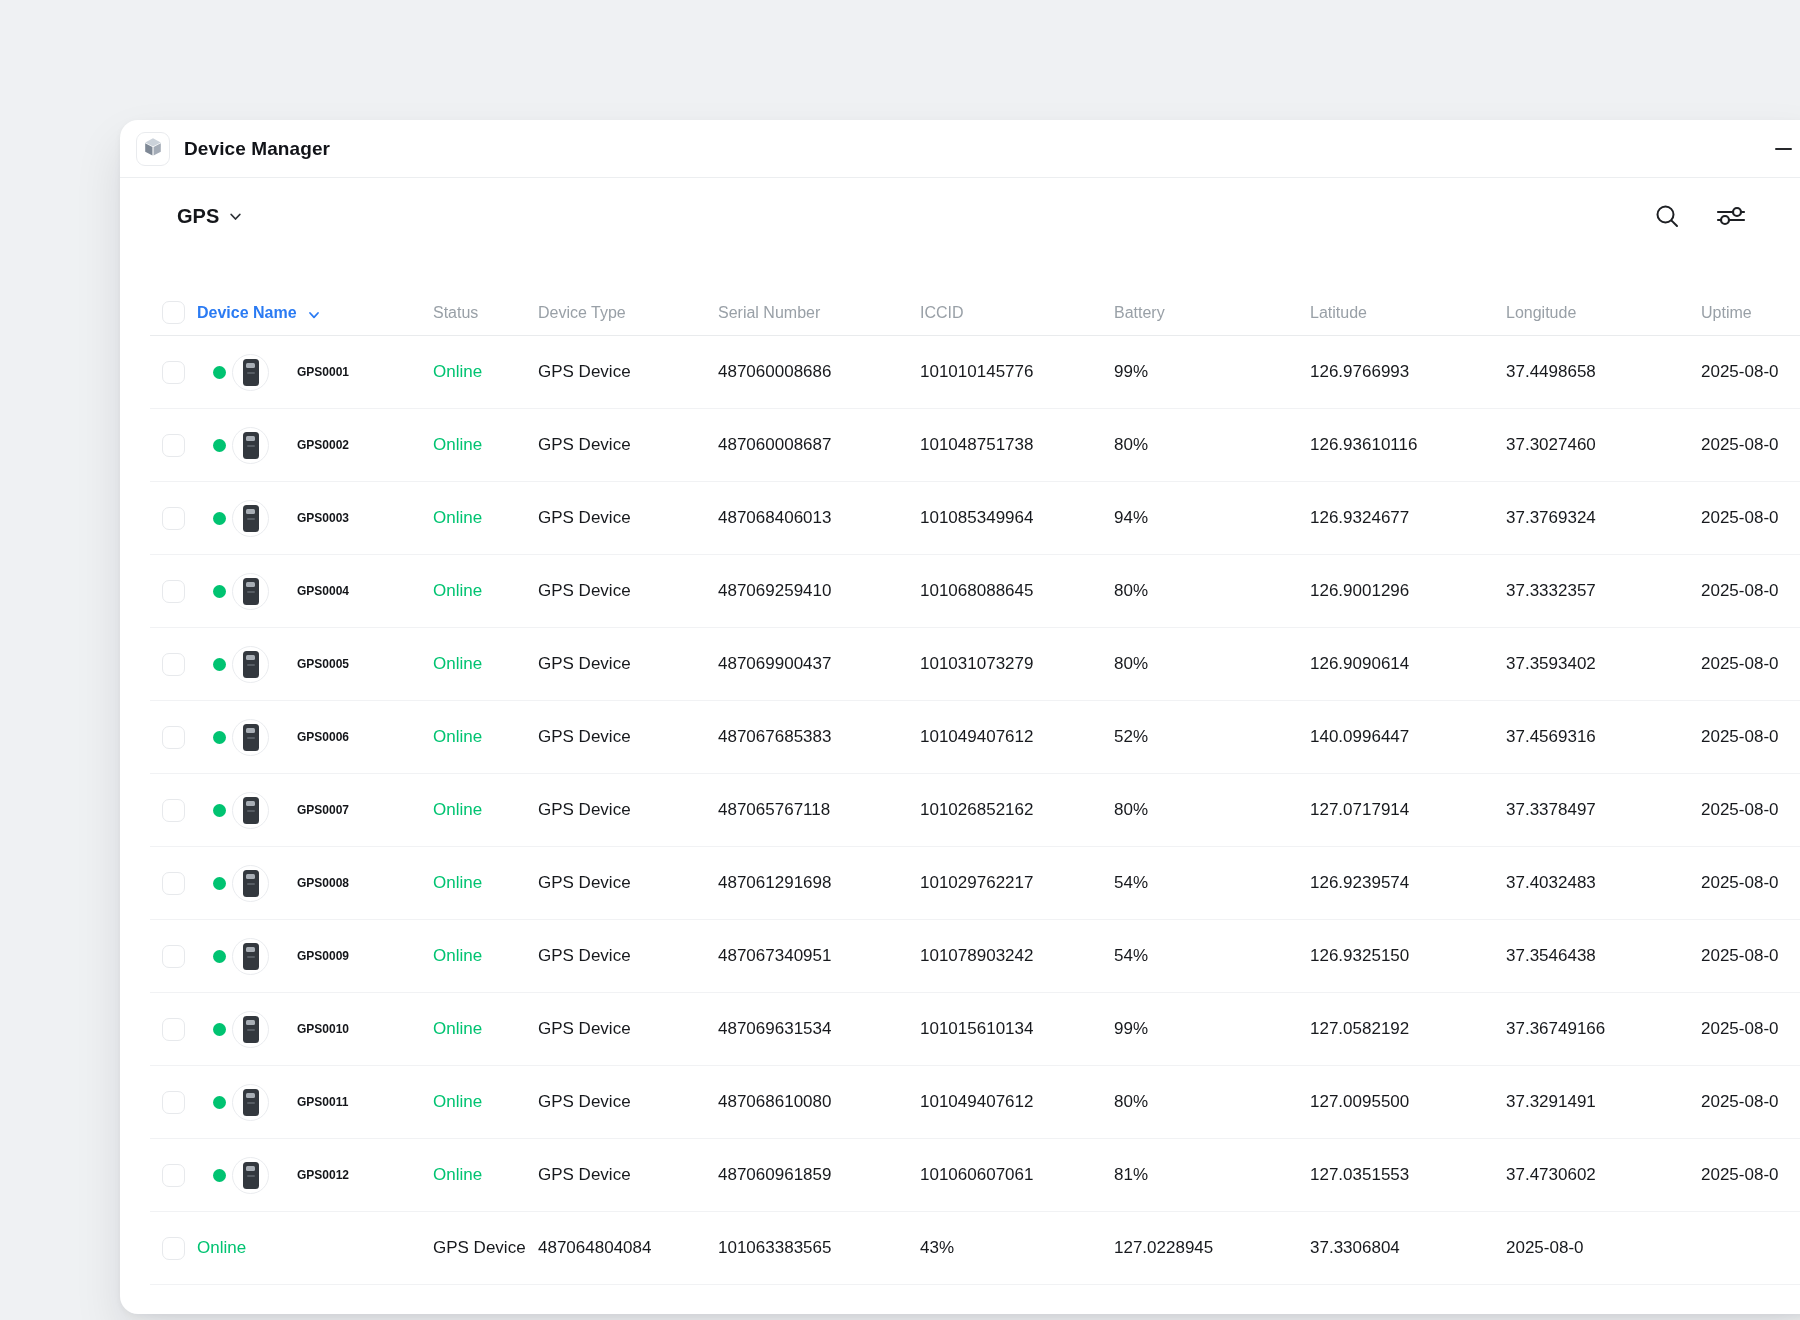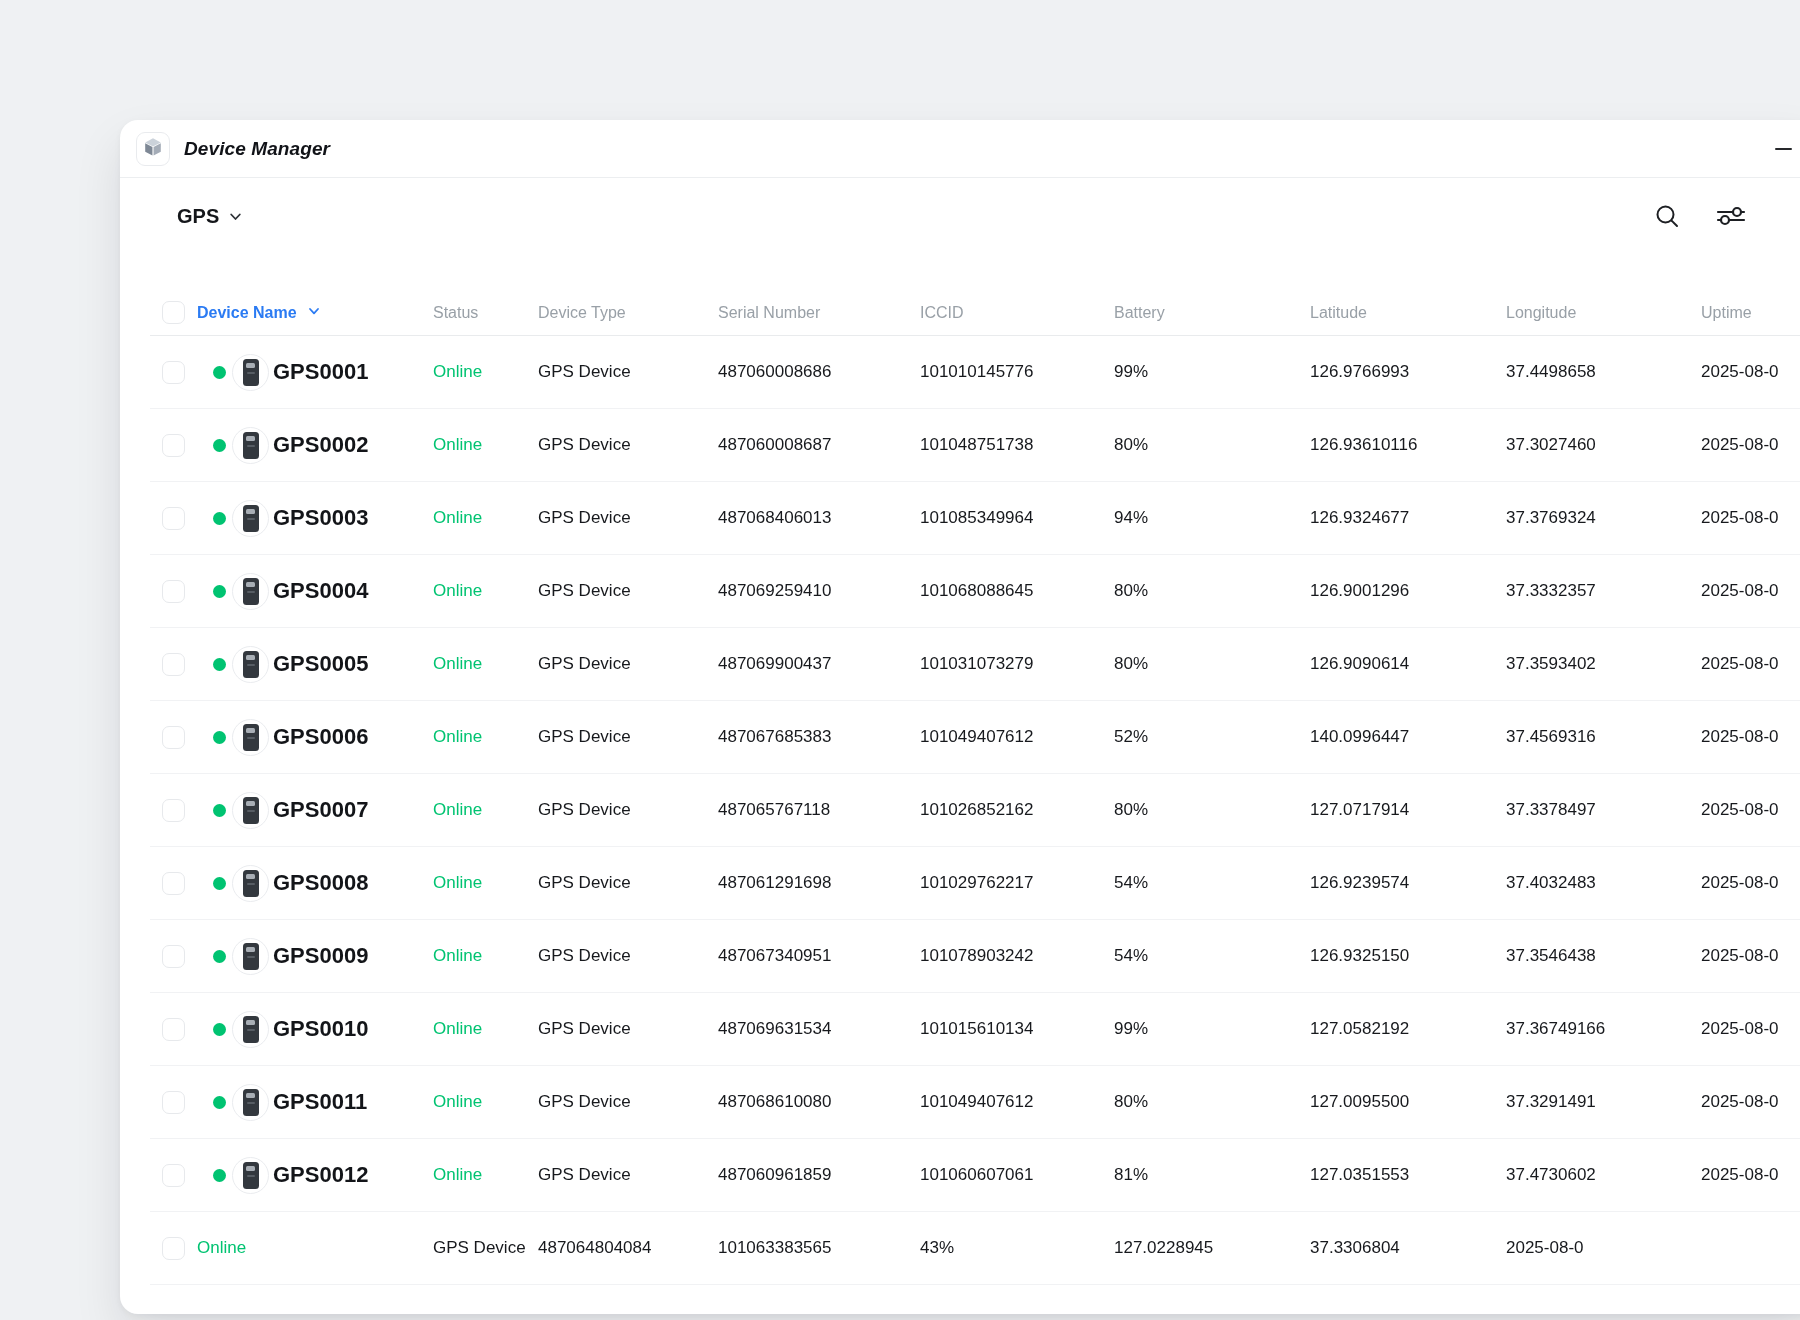--- a/index.html
+++ b/index.html
@@ -30,21 +30,21 @@
   .titlebar{
     height:58px;display:flex;align-items:center;
     padding-left:16px;border-bottom:1px solid var(--bar-border);
     position:relative;
   }
   .app-icon-box{
     width:34px;height:34px;border:1px solid #E9EBEE;border-radius:9px;
     display:flex;align-items:center;justify-content:center;background:#fff;
     flex:0 0 auto;
   }
-  .window-title{margin-left:14px;font-size:19px;font-weight:700;color:#111318;letter-spacing:.1px;font-style:italic;}
+  .window-title{margin-left:14px;font-size:19px;font-weight:700;color:#111318;letter-spacing:.1px;}
   .minimize-button{
     position:absolute;left:1648px;top:14px;width:30px;height:30px;
     display:flex;align-items:center;justify-content:center;cursor:pointer;
   }
   .minimize-button .bar{width:17px;height:2.5px;background:#26282B;border-radius:2px;}
   
   .toolbar{height:76px;position:relative;}
   .filter-dropdown{
     position:absolute;left:43px;top:0;height:76px;
     display:flex;align-items:center;cursor:pointer;
@@ -62,21 +62,21 @@
   .table{margin-left:30px;}
   .grid-row{
     display:grid;
     grid-template-columns:47px 236px 105px 180px 202px 194px 196px 196px 195px minmax(90px,1fr);
     align-items:center;
   }
   .table-header{
     margin-top:36px;height:46px;border-bottom:1px solid var(--head-border);
   }
   .table-header .col-label{font-size:16px;color:var(--head-gray);font-weight:400;}
-  .name-header{display:flex;align-items:flex-start;}
+  .name-header{display:flex;align-items:flex-end;}
   .name-header .col-label{color:var(--accent);font-weight:600;}
   .name-header svg{margin-left:10px;display:block;}
   .checkbox{
     width:23px;height:23px;border:1.5px solid var(--box-border);
     border-radius:7px;background:#fff;margin-left:12px;cursor:pointer;flex:0 0 auto;
   }
   .table-row{height:73px;border-bottom:1px solid var(--row-border);}
   .name-cell{display:flex;align-items:center;height:100%;}
   .status-dot{width:13px;height:13px;border-radius:50%;background:var(--green);margin-left:16px;flex:0 0 auto;}
   .device-avatar{
@@ -85,21 +85,21 @@
   }
   .device-glyph{width:16px;height:27px;background:#33383E;border-radius:3.5px;position:relative;}
   .device-glyph::before{
     content:"";position:absolute;left:3.5px;top:4px;width:9px;height:5px;
     background:#A8AEB5;border-radius:1.5px;
   }
   .device-glyph::after{
     content:"";position:absolute;left:4px;top:13px;width:8px;height:2px;
     background:#575D64;border-radius:1px;
   }
-  .device-name{margin-left:4px;font-size:22px;font-weight:600;color:#131519;}
+  .device-name{margin-left:28px;font-size:12px;font-weight:600;color:#131519;}
   .cell{font-size:17px;font-weight:500;color:var(--ink);}
   .cell.status{color:var(--green);}
 </style>
 </head>
 <body>
 
 <div class="window">
 
   <div class="titlebar">
     <div class="app-icon-box">

